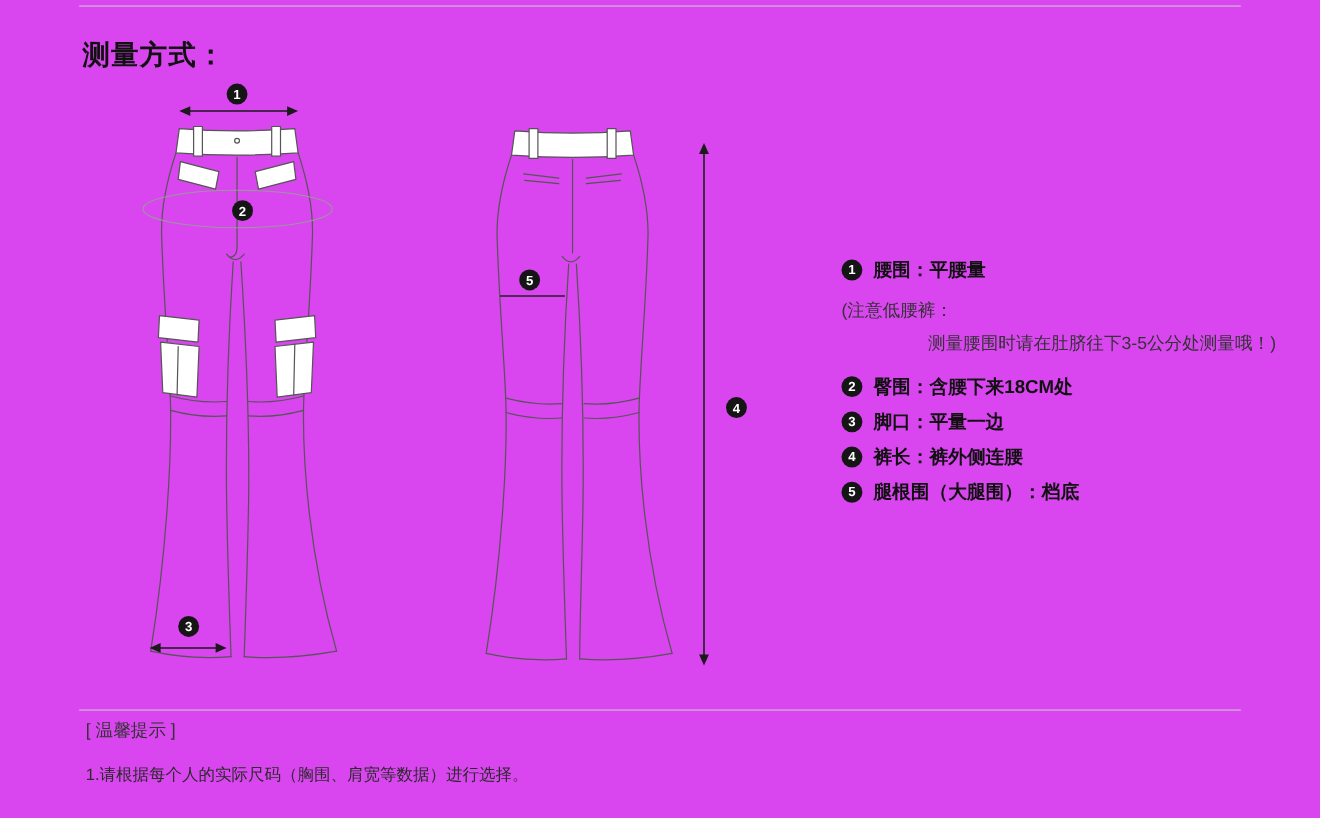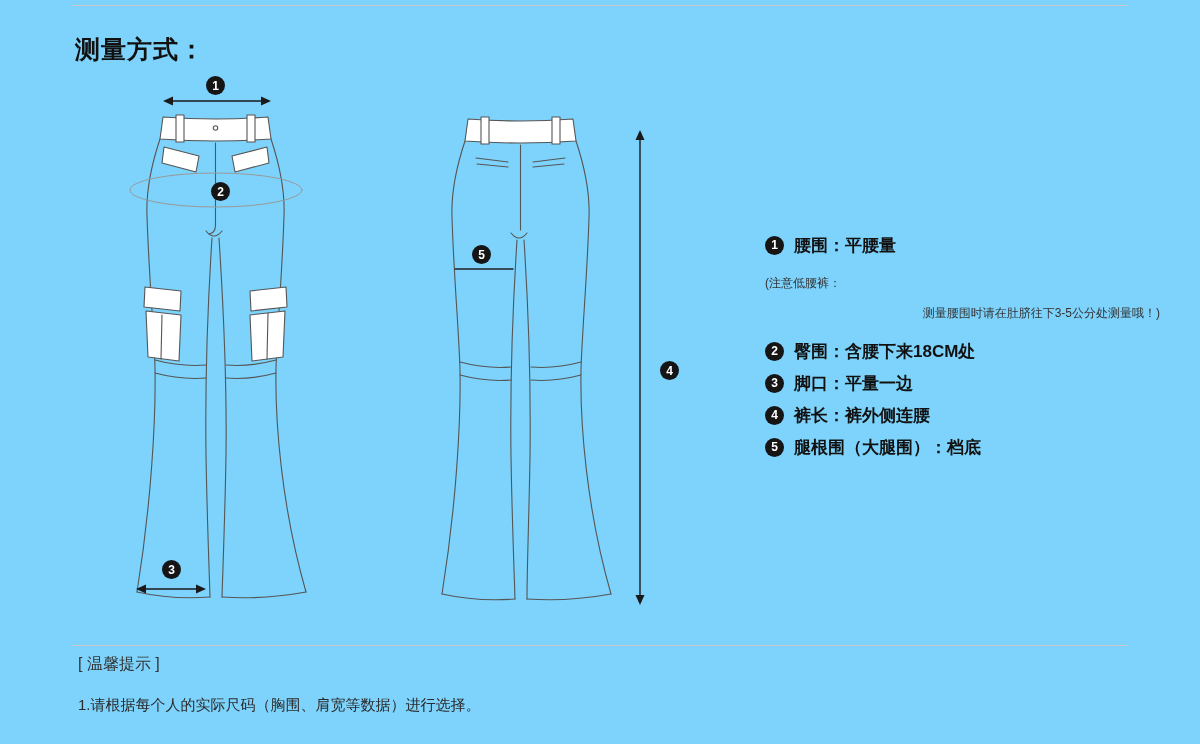--- a/index.html
+++ b/index.html
@@ -3,21 +3,21 @@
 <meta charset="utf-8">
 <style>
   * { margin:0; padding:0; box-sizing:border-box; }
   html,body { width:1200px; height:744px; }
   body {
     background:#ffffff;
     font-family:"Liberation Sans","DejaVu Sans",sans-serif;
     color:#1a1a1a;
     overflow:hidden;
   }
-  .page { position:relative; width:1200px; height:744px; background:#7dd3fc; }
+  .page { position:relative; width:1200px; height:744px; background:#d946ef; }
 
   .divider { position:absolute; left:72px; width:1056px; height:1px; background:#c9c9c9; }
   .divider-top { top:5px; }
   .divider-bottom { top:645px; }
 
   .title {
     position:absolute; left:75px; top:33px;
     font-size:25px; font-weight:bold; letter-spacing:1px; color:#111;
   }
 
@@ -35,21 +35,21 @@
     display:flex; align-items:center; height:22px;
     font-size:17px; font-weight:600; color:#111; white-space:nowrap;
   }
   .badge {
     width:19px; height:19px; border-radius:50%; background:#151515; color:#fff;
     display:inline-flex; align-items:center; justify-content:center;
     font-size:12px; font-weight:bold; line-height:1;
     flex:0 0 19px; margin-right:10px;
   }
   .legend-note {
-    font-size:12px; font-weight:400; color:#333;
+    font-size:16px; font-weight:400; color:#333;
     height:22px; line-height:22px; white-space:nowrap;
   }
   .legend-item + .legend-note { margin-top:16px; }
   .legend-note + .legend-note { margin-top:8px;text-align:right; }
   .legend-note + .legend-item { margin-top:16px; }
   .legend-item + .legend-item { margin-top:10px; }
 
   .tips { position:absolute; left:78px; top:654px; right:70px; }
   .tips-header { font-size:16px; color:#333; margin-bottom:16px; }
   .tips-row { display:flex;flex-direction:column; }

